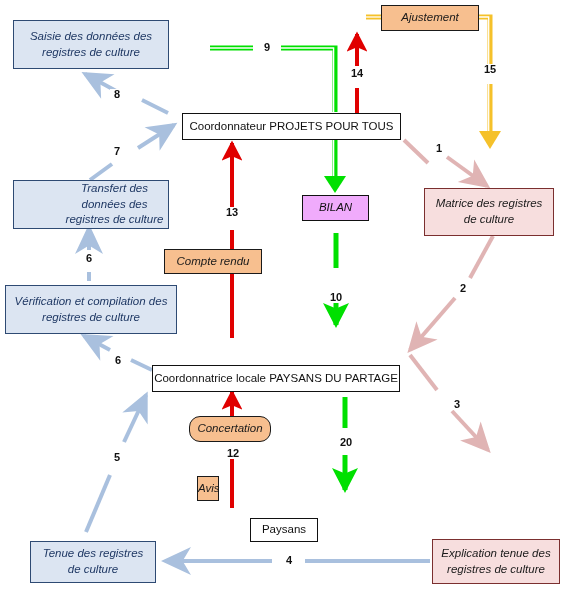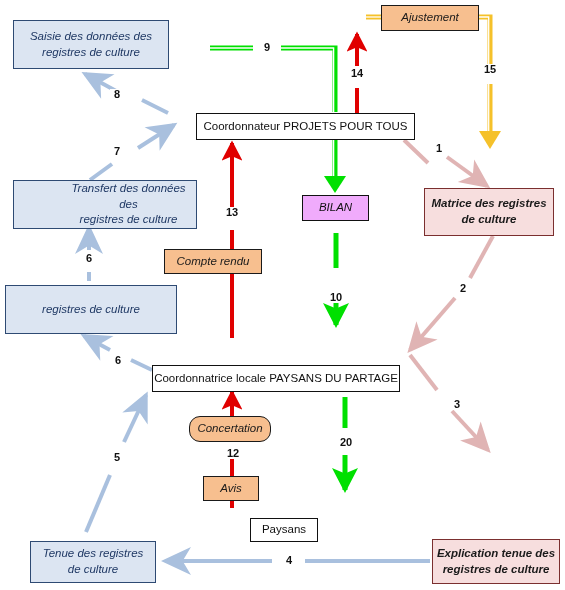--- a/index.html
+++ b/index.html
@@ -39,21 +39,20 @@
     color: #1f3864;
     font-style: italic;
     font-size: 11.5px;
   }
   .node-pink {
     background: #f7dede;
     border: 1px solid #7b2f2f;
     color: #1a1a1a;
     font-style: italic;
     font-size: 11.5px;
-    font-weight: bold;
   }
   .node-orange {
     background: #f7bf8f;
     border: 1px solid #1a1a1a;
     color: #1a1a1a;
     font-style: italic;
     font-size: 11.5px;
   }
   .node-green {
     background: #f0abfc;
@@ -195,29 +194,30 @@
     </g>
   </svg>
 
   <div class="node node-blue" style="left:13px; top:20px; width:156px; height:49px;">
     <span>
       <span>Saisie des données des</span>
       <span>registres de culture</span>
     </span>
   </div>
 
-  <div class="node node-blue" style="left:13px; top:180px; width:184px; height:49px;padding-left:47px;">
+  <div class="node node-blue" style="left:13px; top:180px; width:156px; height:49px;padding-left:47px;">
     <span>
       <span>Transfert des données des</span>
       <span>registres de culture</span>
     </span>
   </div>
 
   <div class="node node-blue" style="left:5px; top:285px; width:172px; height:49px;">
     <span>
+      <span>Vérification et compilation des</span>
       <span>registres de culture</span>
     </span>
   </div>
 
   <div class="node node-blue" style="left:30px; top:541px; width:126px; height:42px;">
     <span>
       <span>Tenue des registres</span>
       <span>de culture</span>
     </span>
   </div>
@@ -229,21 +229,21 @@
     </span>
   </div>
 
   <div class="node node-pink" style="left:432px; top:539px; width:128px; height:45px;">
     <span>
       <span>Explication tenue des</span>
       <span>registres de culture</span>
     </span>
   </div>
 
-  <div class="node node-white" style="left:196px; top:113px; width:219px; height:27px;">
+  <div class="node node-white" style="left:182px; top:113px; width:219px; height:27px;">
     <span>Coordonnateur PROJETS POUR TOUS</span>
   </div>
 
   <div class="node node-white" style="left:152px; top:365px; width:248px; height:27px;">
     <span>Coordonnatrice locale PAYSANS DU PARTAGE</span>
   </div>
 
   <div class="node node-white" style="left:250px; top:518px; width:68px; height:24px;">
     <span>Paysans</span>
   </div>
@@ -257,21 +257,21 @@
   </div>
 
   <div class="node node-orange" style="left:164px; top:249px; width:98px; height:25px;font-style:italic;">
     <span>Compte rendu</span>
   </div>
 
   <div class="node node-orange" style="left:189px; top:416px; width:82px; height:26px;border-radius:11px;">
     <span>Concertation</span>
   </div>
 
-  <div class="node node-orange" style="left:203px; top:476px; width:56px; height:25px;">
+  <div class="node node-orange" style="left:197px; top:476px; width:22px; height:25px;">
     <span>Avis</span>
   </div>
 
   <div class="label" style="left:432px; top:143px; width:14px;">1</div>
   <div class="label" style="left:456px; top:283px; width:14px;">2</div>
   <div class="label" style="left:450px; top:399px; width:14px;">3</div>
   <div class="label" style="left:282px; top:555px; width:14px;">4</div>
   <div class="label" style="left:110px; top:452px; width:14px;">5</div>
   <div class="label" style="left:111px; top:355px; width:14px;">6</div>
   <div class="label" style="left:82px; top:253px; width:14px;">6</div>

